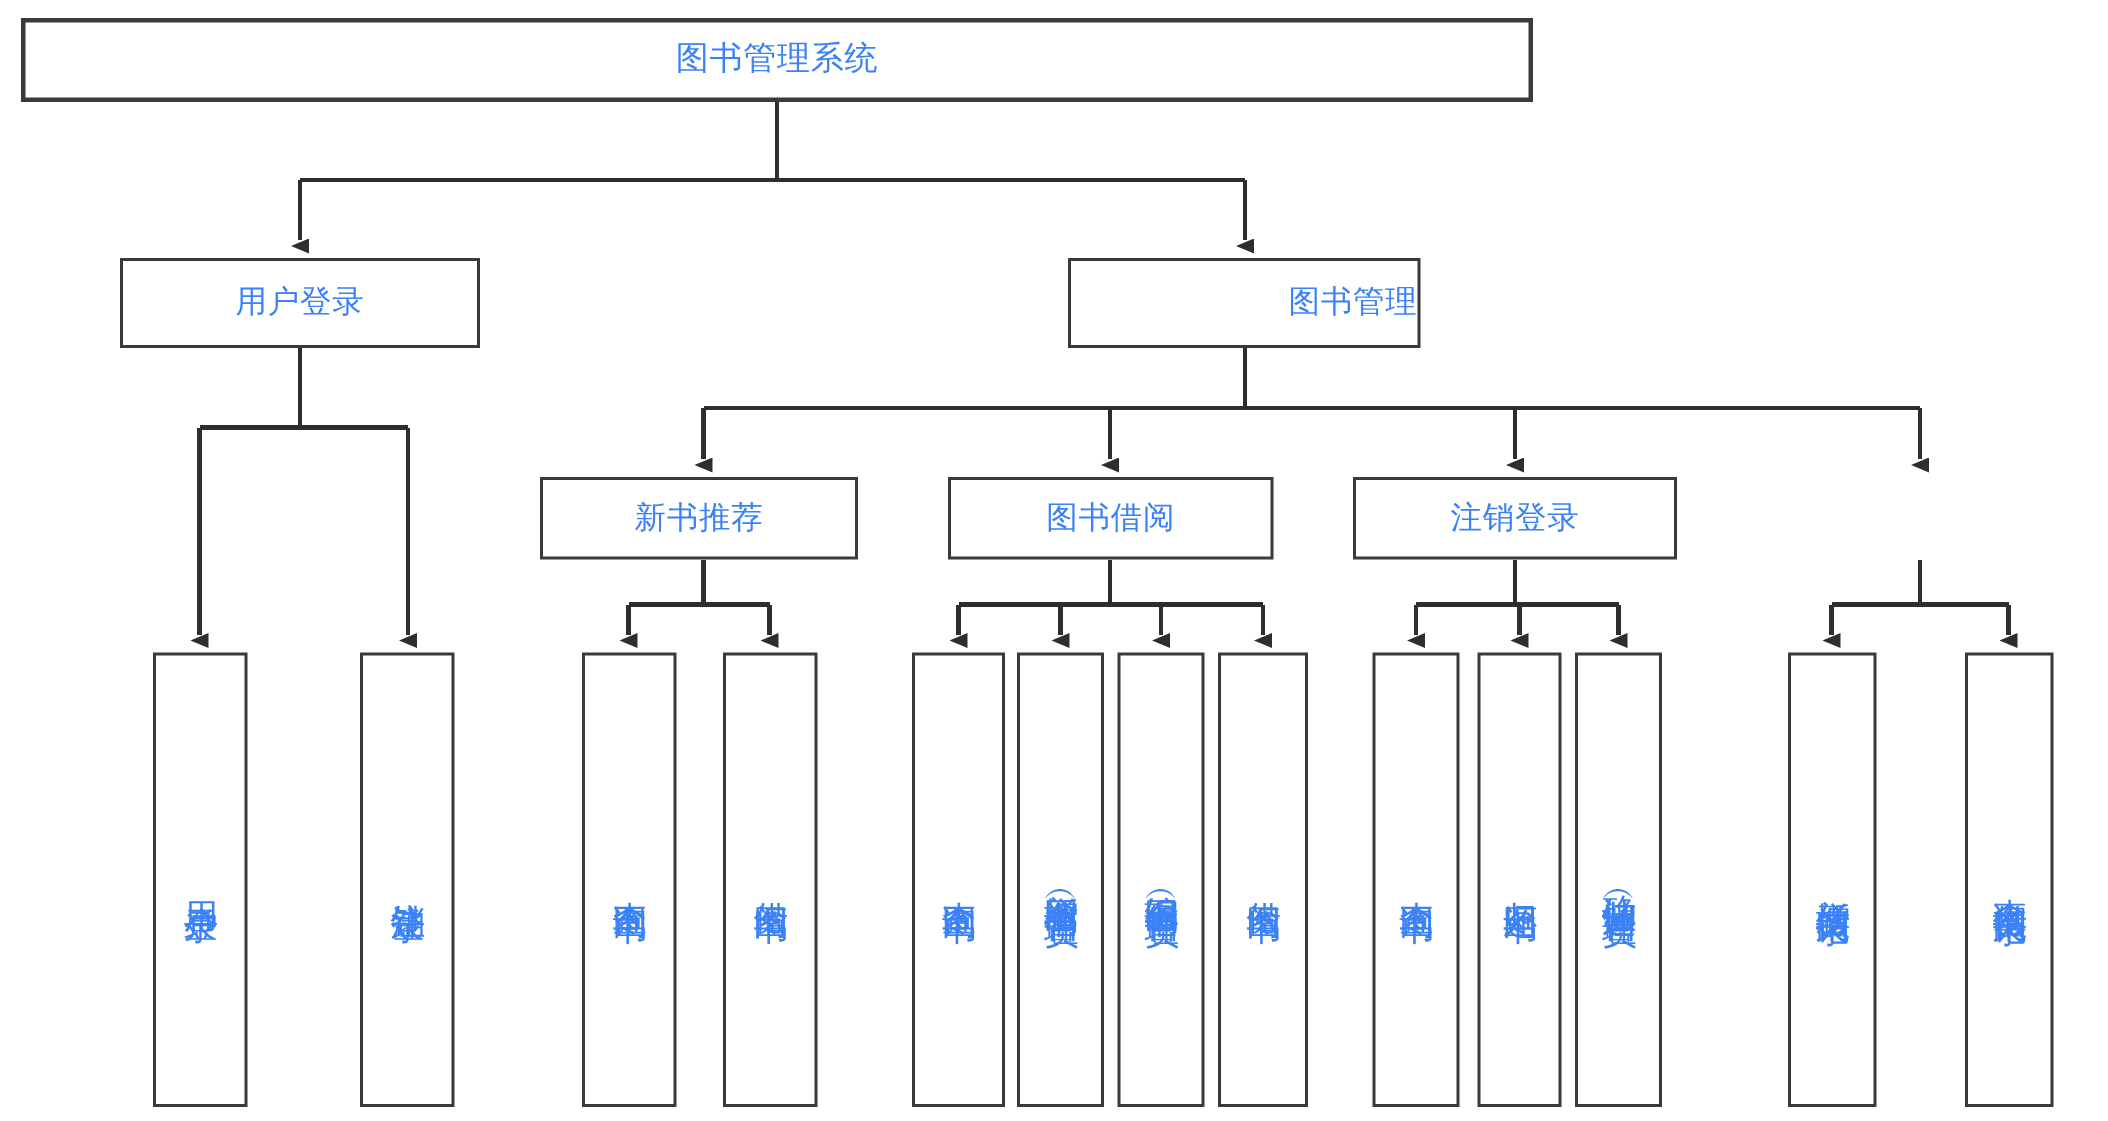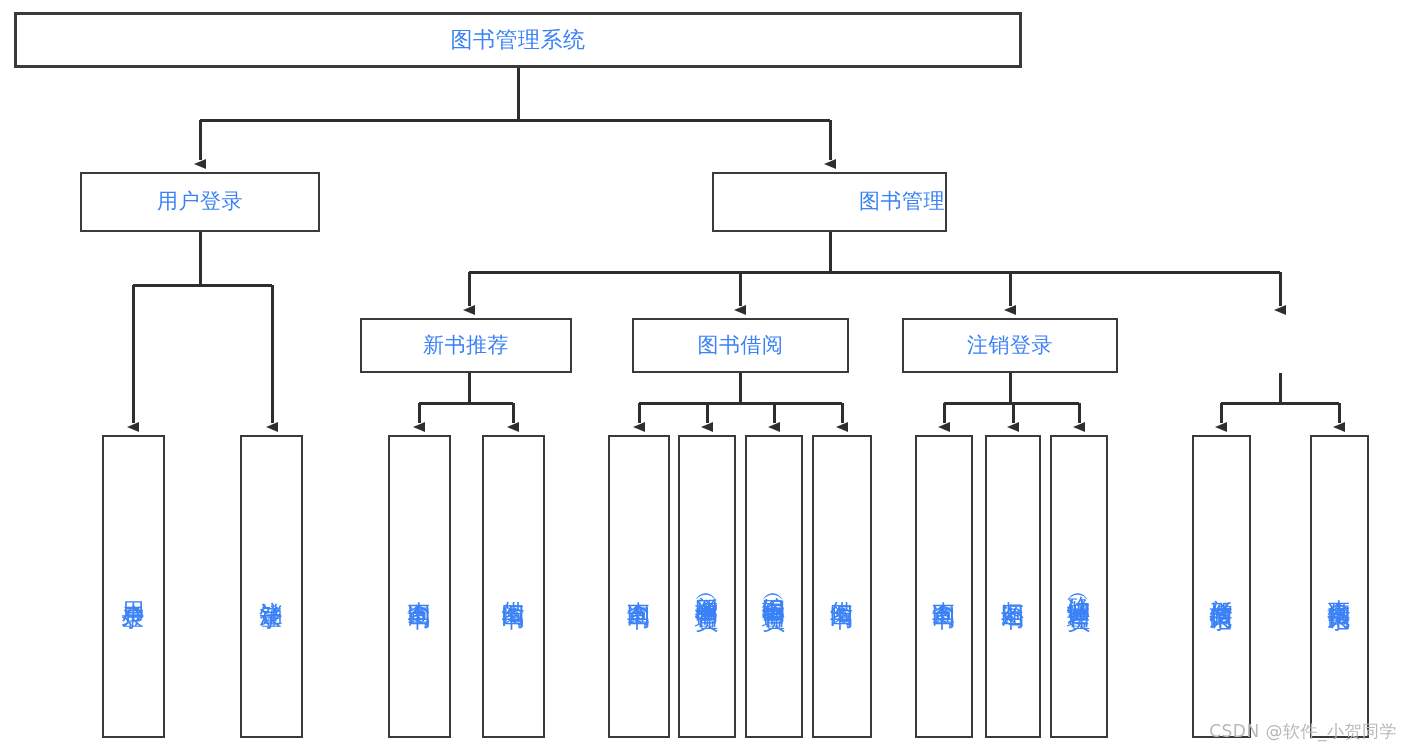--- a/index.html
+++ b/index.html
@@ -184,15 +184,14 @@
   <div class="node leaf" style="left:1050px; top:435px; width:58px; height:303px;">
     <span class="node-label">确认归还（管理员）</span>
   </div>
   <div class="node leaf" style="left:1192px; top:435px; width:59px; height:303px;">
     <span class="node-label">新增借阅记录</span>
   </div>
   <div class="node leaf" style="left:1310px; top:435px; width:59px; height:303px;">
     <span class="node-label">查询借阅记录</span>
   </div>
 
-  <div id="watermark">CSDN @软件_小贺同学</div>
 
 </div>
 
 </body></html>

